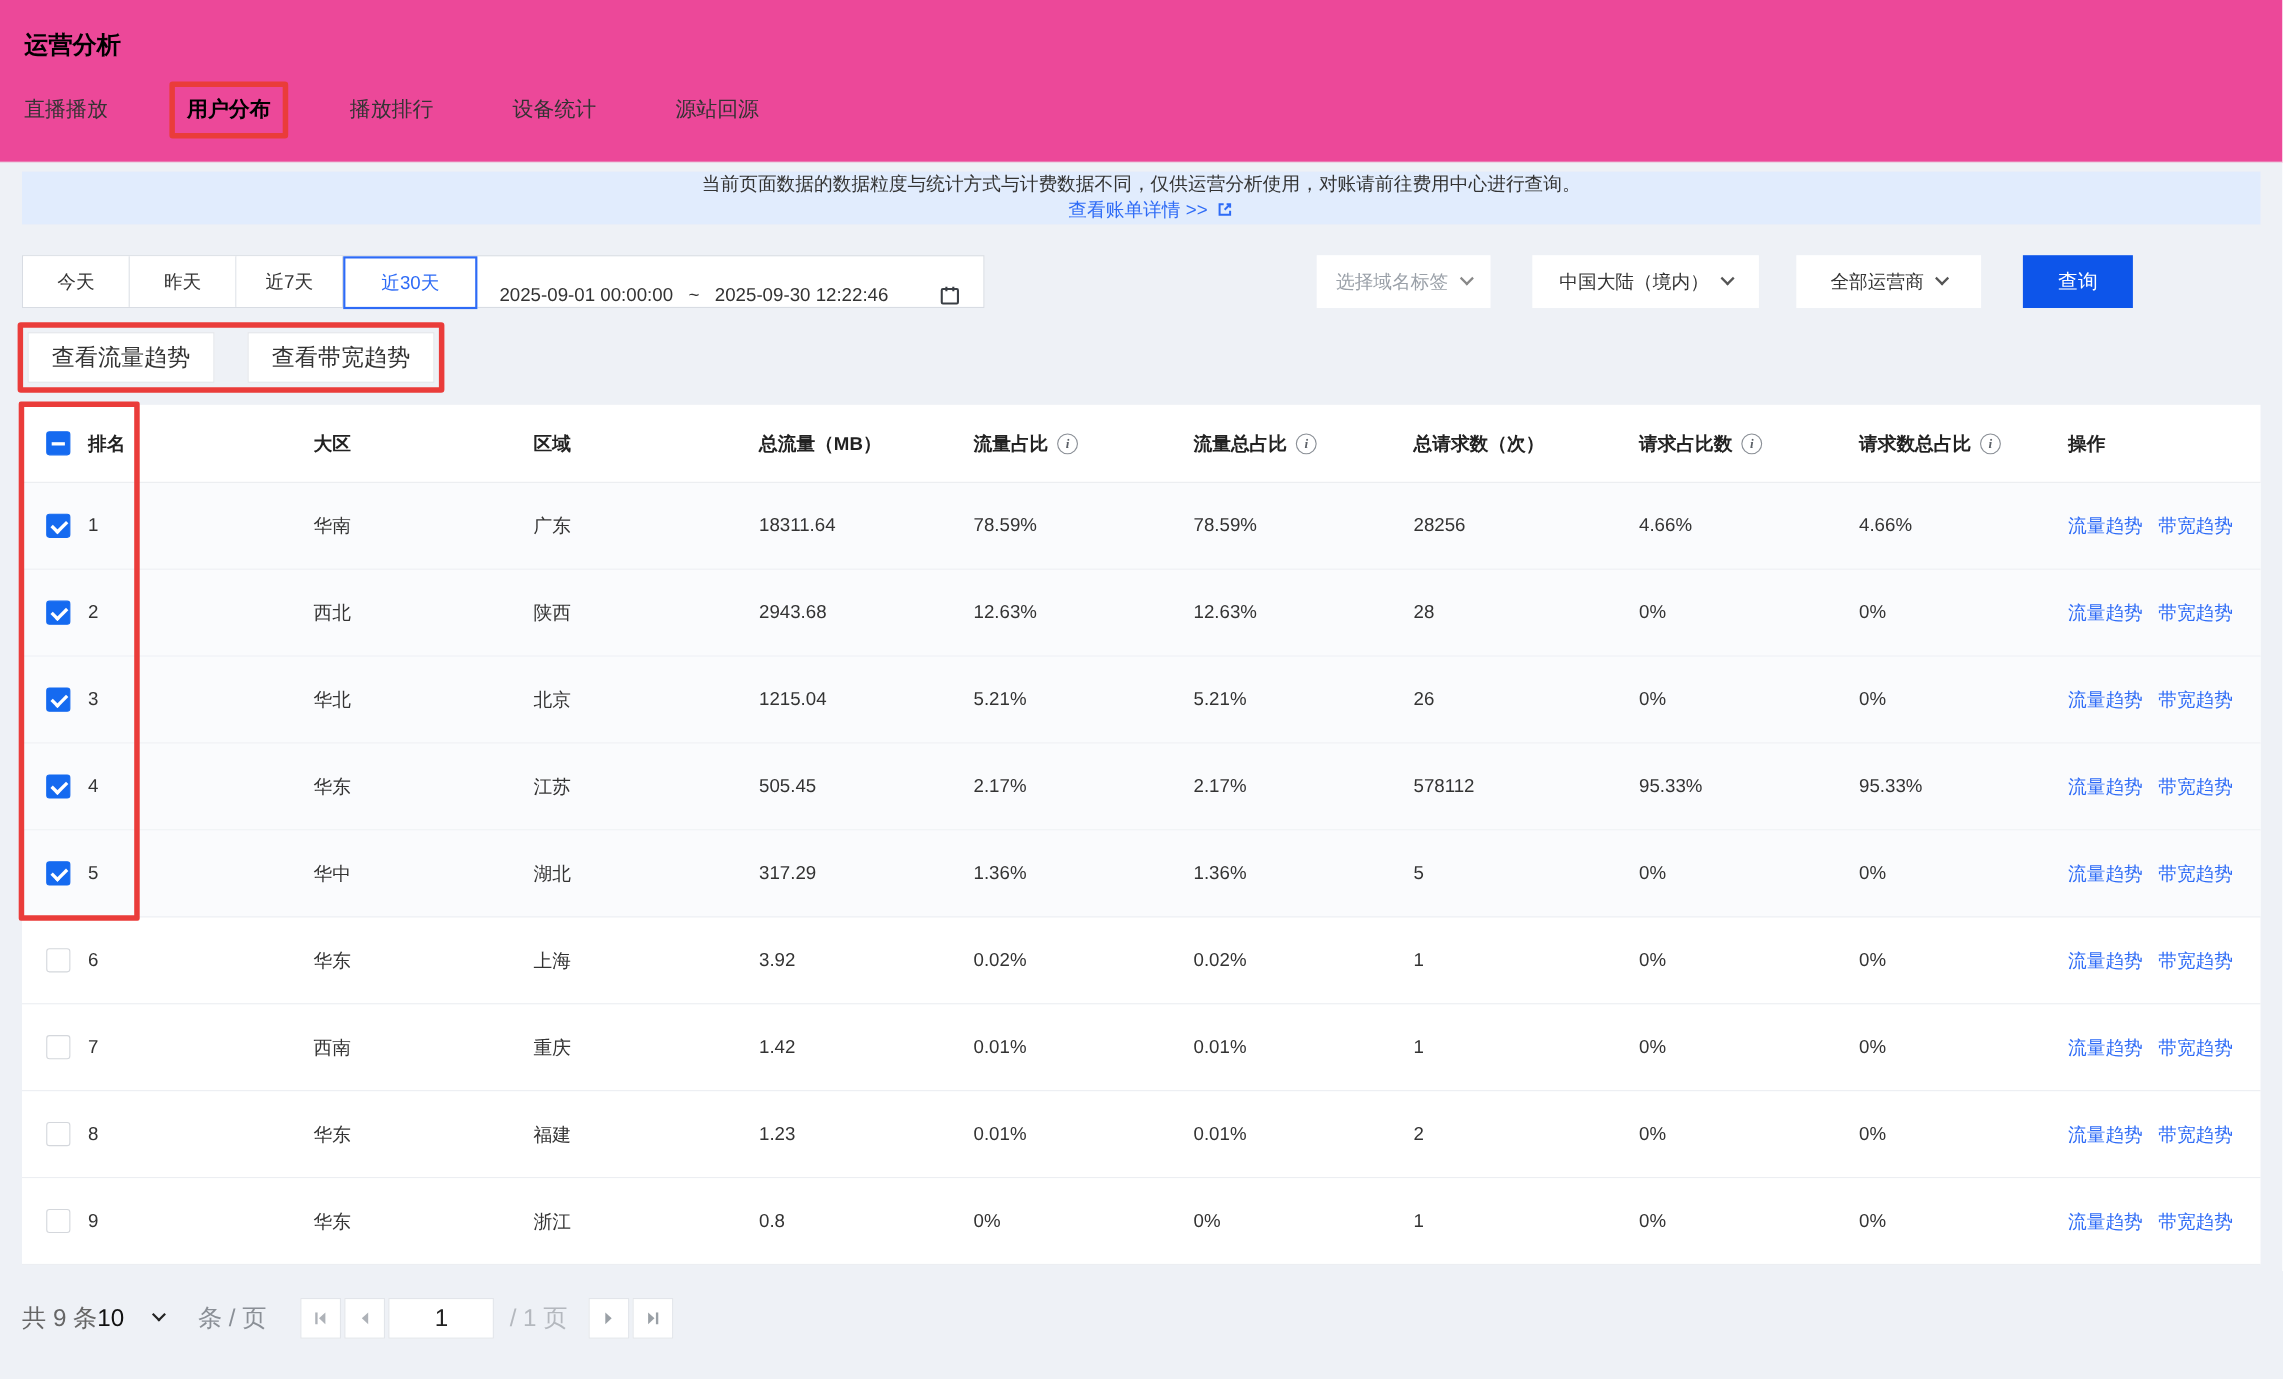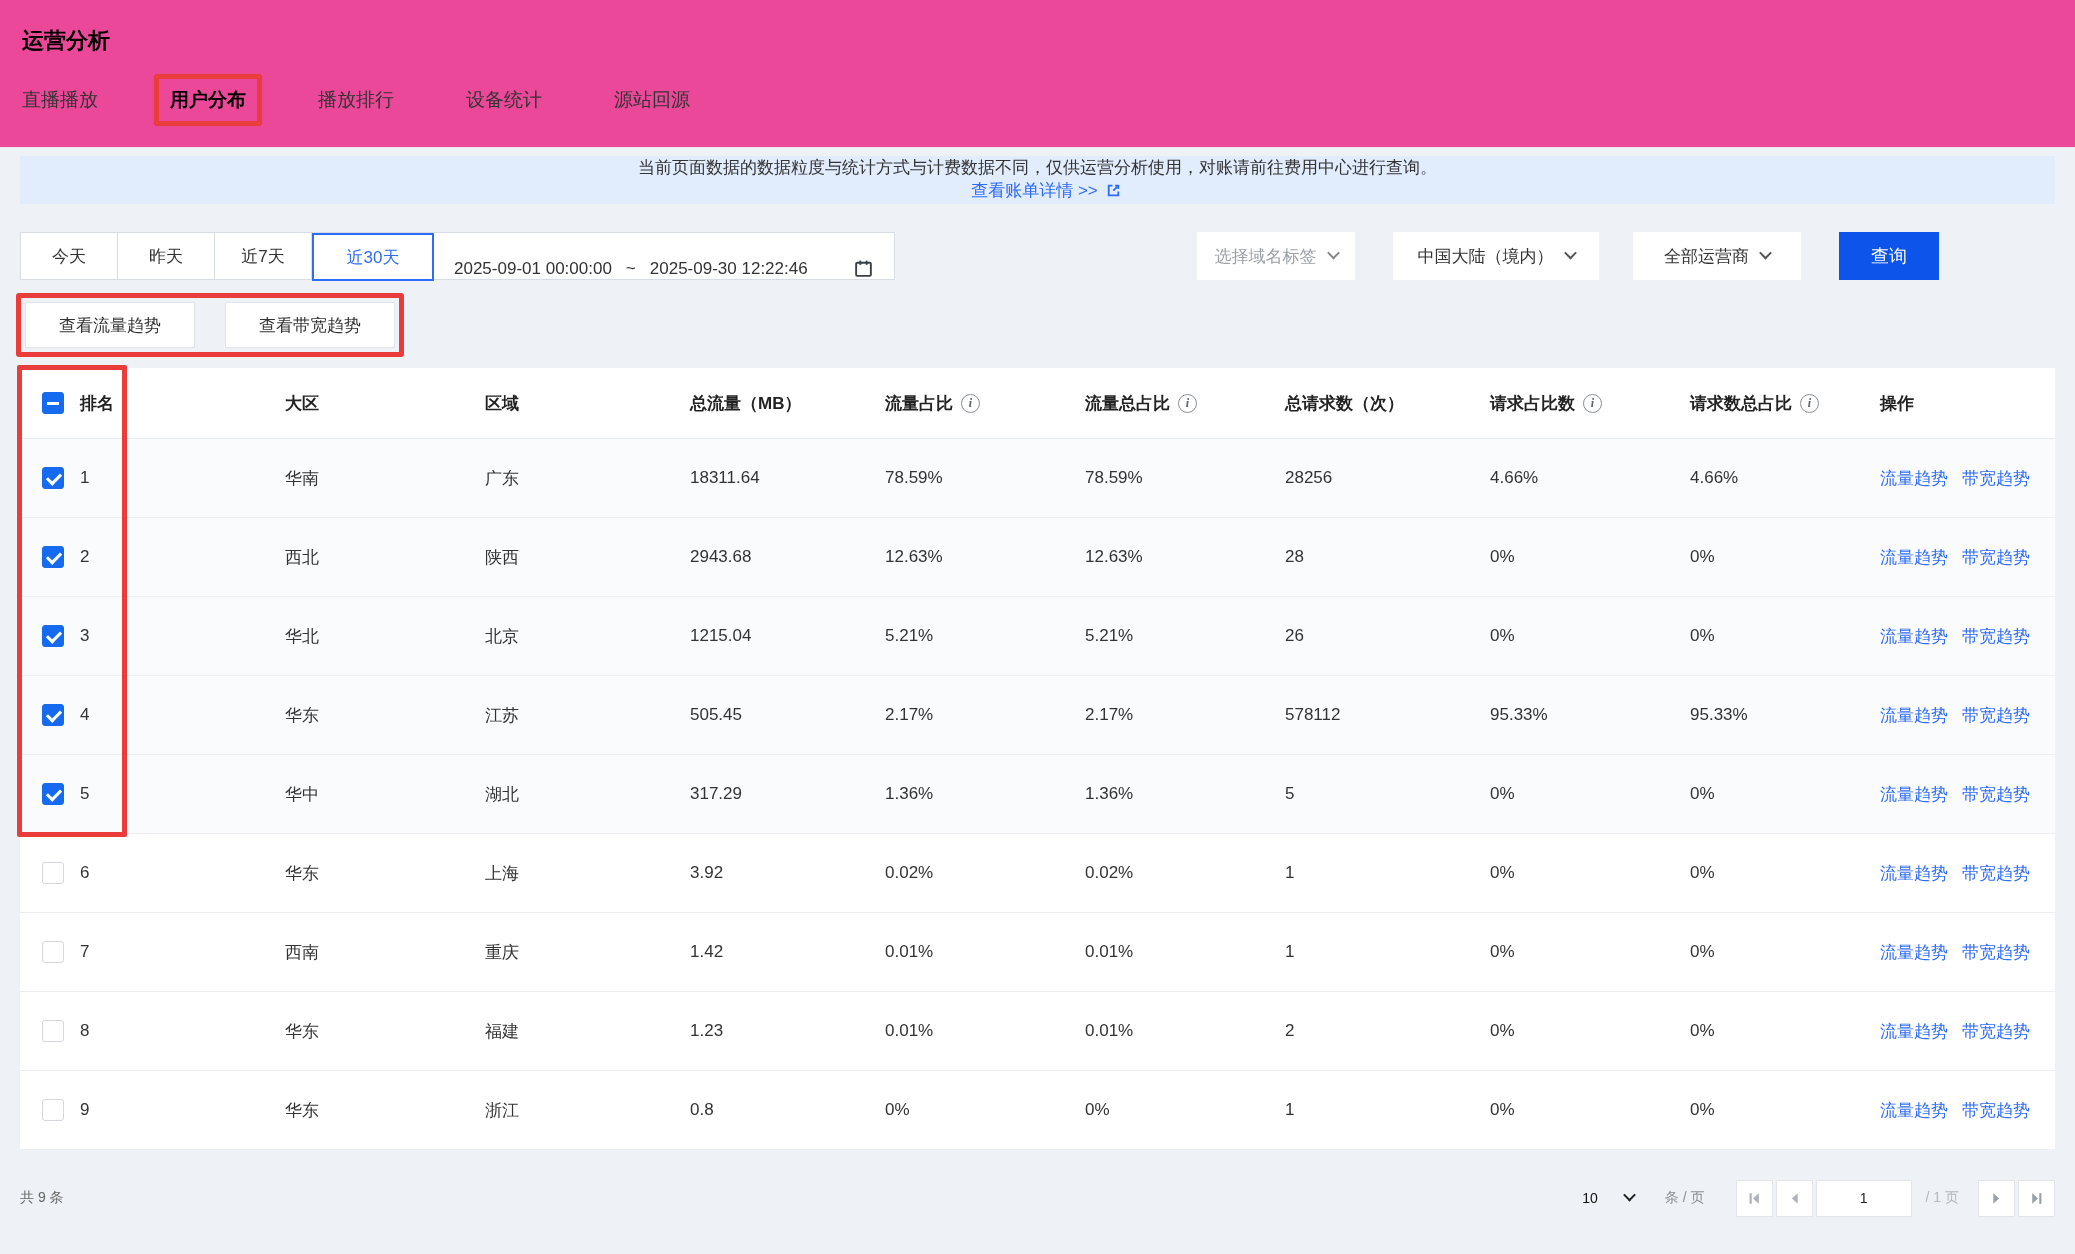--- a/index.html
+++ b/index.html
@@ -37,21 +37,21 @@
   .sel.ph { color:#9aa0a8; }
   .chev { width:9px; height:9px; border-right:2px solid #555; border-bottom:2px solid #555;
     transform:rotate(45deg) translate(-1px,-1px); margin-top:-4px; flex:0 0 auto; }
   .sel.ph .chev { border-color:#888; }
   .w-tag{width:158px; margin-right:38px;} .w-dom{width:238px; margin-right:30px;}
   .w-area{width:206px; margin-right:34px;} .w-isp{width:168px; margin-right:38px;}
   .qbtn-query { width:100px; height:48px; background:var(--btn-blue); color:#fff; border:none;
     font-size:18px; cursor:pointer; }
   
   .trow { position:relative; display:inline-flex; gap:30px; margin:0 0 20px 5px; }
-  .tbtn { width:170px; height:46px; background:#fff; border:1px solid #e1e4e9; font-size:17px; color:#333; cursor:pointer; }
+  .tbtn { width:170px; height:46px; background:#fff; border:1px solid #e1e4e9; font-size:21px; color:#333; cursor:pointer; }
   .trow .frame { position:absolute; inset:-9px; border:5px solid var(--red); border-radius:3px; pointer-events:none; }
   
   .tbl { position:relative; background:#fff; width:2035px; }
   .grid { display:grid; grid-template-columns:265px 200px 205px 195px 200px 200px 205px 200px 190px 1fr; align-items:center; }
   .thead { height:71px; border-bottom:1px solid #e8ebef; font-size:17px; font-weight:bold; color:#222; }
   .th { display:flex; align-items:center; gap:8px; }
   .row { height:79px; border-bottom:1px solid #eceef2; font-size:17px; color:#333; }
   .row.checked { background:#fafbfd; }
   .c1 { display:flex; align-items:center; gap:16px; padding-left:22px; }
   .cb { width:22px; height:22px; border:1px solid #d4d7dc; border-radius:3px; background:#fff; position:relative; cursor:pointer; flex:0 0 auto; }
@@ -61,21 +61,21 @@
   .cb.ind { background:var(--cb-blue); border-color:var(--cb-blue); }
   .cb.ind::after { content:""; position:absolute; left:4px; top:9px; width:12px; height:3px; background:#fff; }
   .info { width:19px; height:19px; border:1px solid #8a8f96; border-radius:50%; color:#5c6168;
     font-size:12px; display:inline-flex; align-items:center; justify-content:center;
     font-family:"Liberation Serif","DejaVu Serif",serif; font-style:italic; cursor:pointer; flex:0 0 auto; }
   .ops a { color:var(--blue); text-decoration:none; cursor:pointer; }
   .ops a + a { margin-left:14px; }
   .redcol { position:absolute; left:-3px; top:-3px; width:110px; height:472px;
     border:5px solid var(--red); border-radius:2px; pointer-events:none; z-index:5; }
   
-  .pag { height:96px; display:flex; align-items:center; justify-content:space-between; font-size:14px; color:#666; }
+  .pag { height:96px; display:flex; align-items:center; font-size:22px; color:#666; }
   .pag .right { display:flex; align-items:center; }
   .psize { display:flex; align-items:center; gap:27px; color:#111; cursor:pointer; }
   .psize .unit { color:#8a8f96; margin-left:4px; }
   .pgbtns { display:flex; align-items:center; margin-left:28px; }
   .pgb { width:37px; height:37px; background:#fff; border:1px solid #e2e5ea; display:flex;
     align-items:center; justify-content:center; cursor:pointer; margin-left:3px; }
   .pgnum { width:96px; height:37px; background:#fff; border:1px solid #e2e5ea; display:flex;
     align-items:center; justify-content:center; color:#222; margin-left:3px; }
   .ptotal { color:#b4b8be; margin:0 16px 0 14px; }
 </style>

